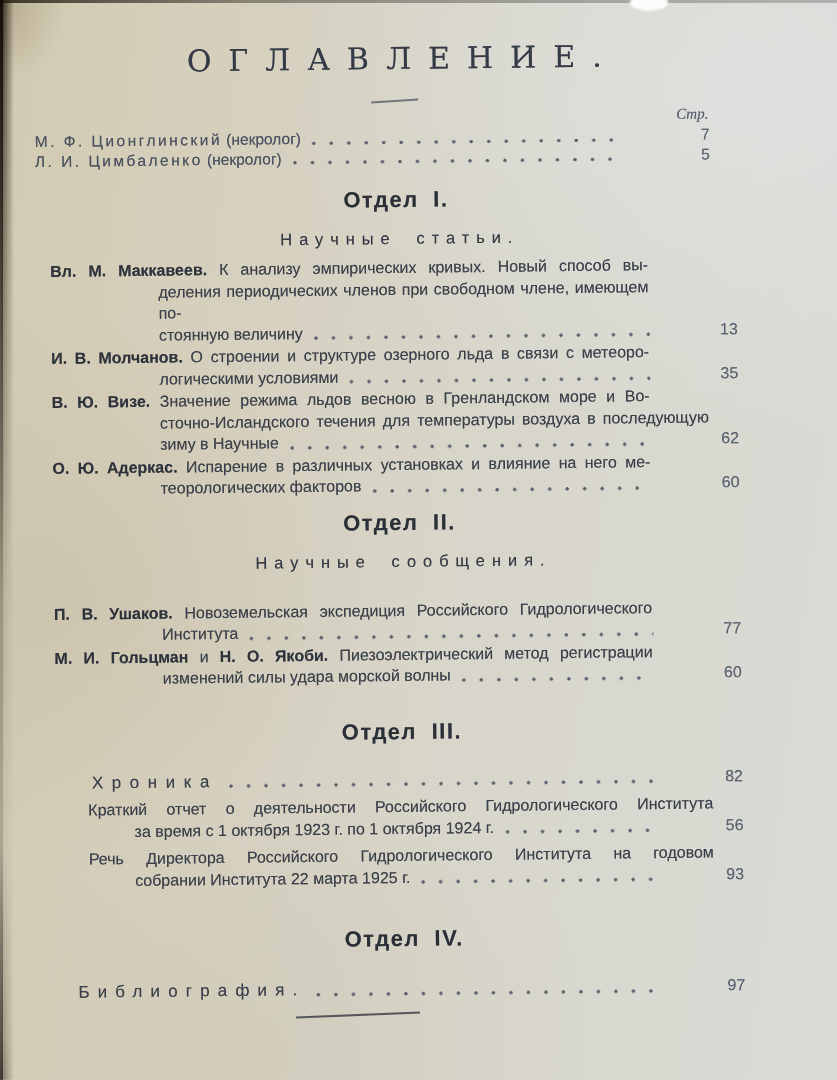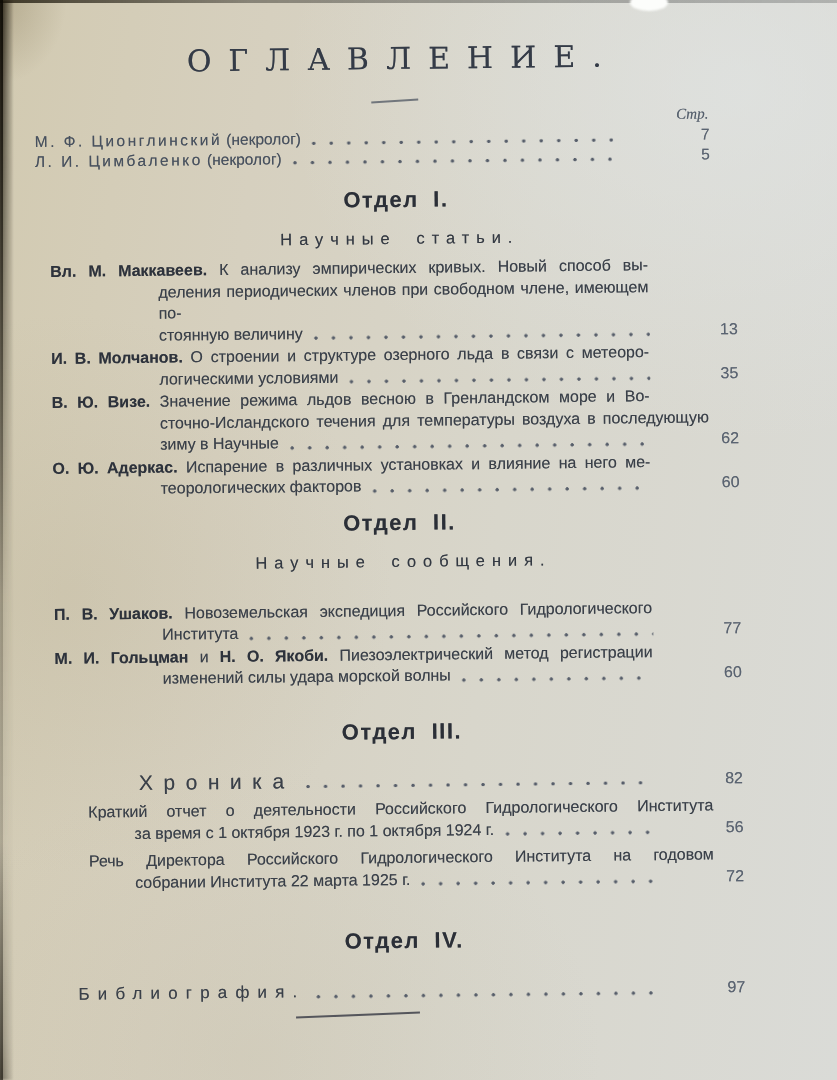--- a/index.html
+++ b/index.html
@@ -99,21 +99,21 @@
   .entries.m28 { margin-top:28px; }
   .entries.m24 { margin-top:24px; }
   .entries.m26 { margin-top:26px; }
   .entry { margin-bottom:1px; }
   .au { font-weight:bold; color:#2d323b; }
 
   .sec3 .entry { margin-left:32px; margin-bottom:6px; }
   .sec3 .l.ind { margin-left:46px; }
   .sec3 .l.j { margin-right:36px; }
   .entry.chron { margin-left:36px; }
-  .entry.chron .txt { letter-spacing:0.5em; font-size:21px;margin-left:47px; }
+  .entry.chron .txt { letter-spacing:0.5em; font-size:17px; }
   .sec4 .entry { margin-left:20px; }
   .sec4 .txt { letter-spacing:0.48em; font-size:17px; }
 
   .bottom-rule {
     position:absolute; left:296px; top:1014px; width:124px; height:2px;
     background:#55565c; transform:rotate(-2.4deg);
   }
 </style>
 </head>
 <body>
@@ -224,21 +224,21 @@
         <span class="txt">за время с 1 октября 1923 г. по 1 октября 1924 г.</span>
         <span class="leader"></span>
         <span class="pg">56</span>
       </div>
     </div>
     <div class="entry">
       <div class="l j wide">Речь Директора Российского Гидрологического Института на годовом</div>
       <div class="l flexline ind">
         <span class="txt">собрании Института 22 марта 1925 г.</span>
         <span class="leader"></span>
-        <span class="pg">72</span>
+        <span class="pg">93</span>
       </div>
     </div>
   </div>
 
   <div class="h2 m38">Отдел IV.</div>
 
   <div class="entries m26 sec4">
     <div class="entry">
       <div class="l flexline">
         <span class="txt">Библиография.</span>

